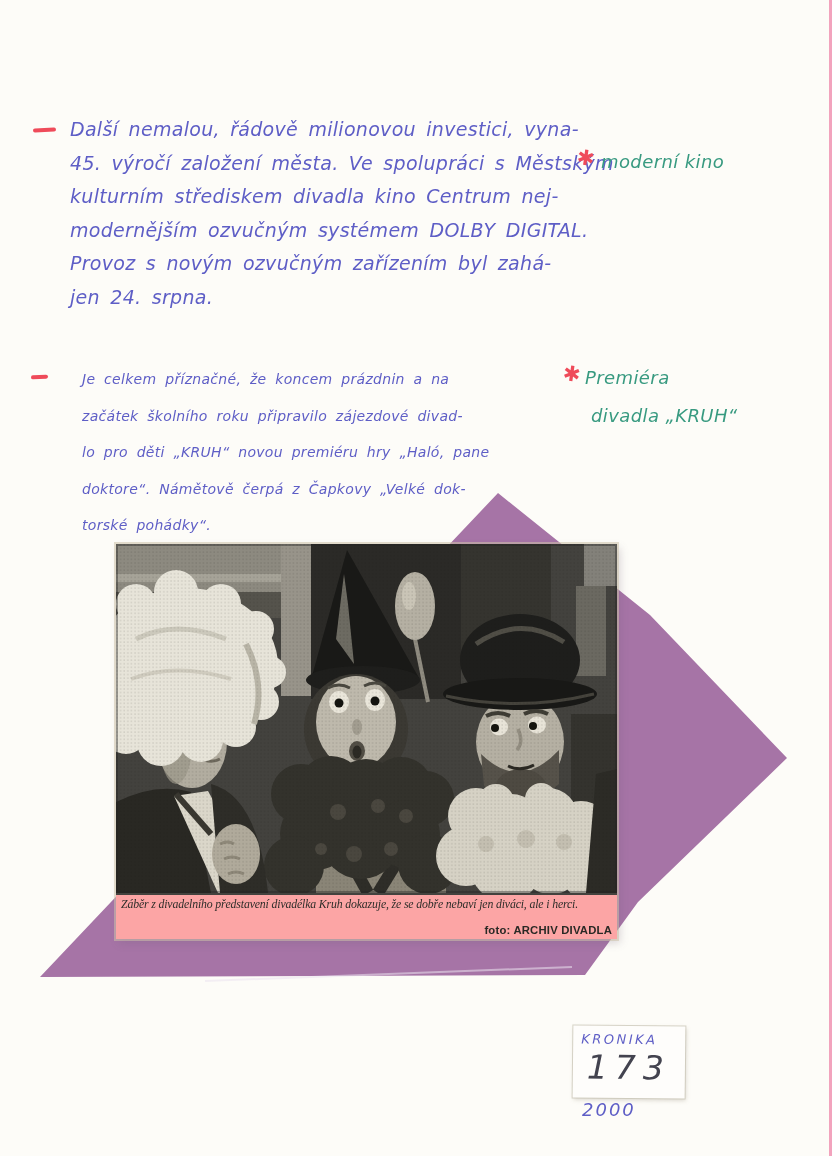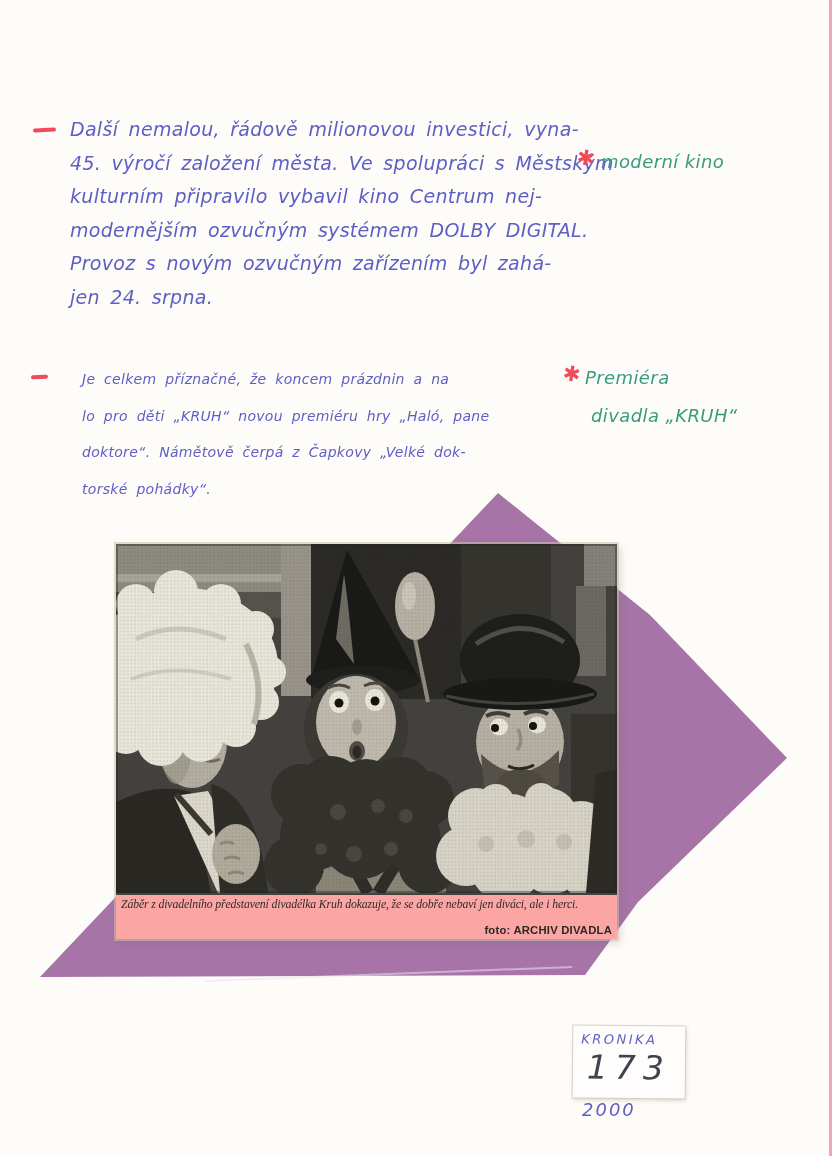--- a/index.html
+++ b/index.html
@@ -55,34 +55,35 @@
 
   <svg class="shape-svg" width="832" height="1156" viewBox="0 0 832 1156">
     <polygon points="498,493 650,615 787,758 638,902 585,975 40,977" style="fill:var(--purple-shape,#a674a6)"></polygon>
     <line x1="205" y1="981" x2="572" y2="967" stroke="#ece4f0" stroke-width="2" opacity="0.55"></line>
   </svg>
 
   <div class="dash dash1"></div>
   <div class="hand para1">
     <div class="hl">Další nemalou, řádově milionovou investici, vyna-</div>
     <div class="hl">45. výročí založení města. Ve spolupráci s Městským</div>
-    <div class="hl">kulturním připravilo vybavil kino Centrum nej-</div>
+    <div class="hl">kulturním střediskem divadla kino Centrum nej-</div>
     <div class="hl">modernějším ozvučným systémem DOLBY DIGITAL.</div>
     <div class="hl">Provoz s novým ozvučným zařízením byl zahá-</div>
     <div class="hl">jen 24. srpna.</div>
   </div>
 
   <div class="star star1">✱</div>
   <div class="gnote gnote1">
     <div class="hl">moderní kino</div>
   </div>
 
   <div class="dash dash2"></div>
   <div class="hand para2">
     <div class="hl">Je celkem příznačné, že koncem prázdnin a na</div>
+    <div class="hl">začátek školního roku připravilo zájezdové divad-</div>
     <div class="hl">lo pro děti „KRUH“ novou premiéru hry „Haló, pane</div>
     <div class="hl">doktore“. Námětově čerpá z Čapkovy „Velké dok-</div>
     <div class="hl">torské pohádky“.</div>
   </div>
 
   <div class="star star2">✱</div>
   <div class="gnote gnote2">
     <div class="hl">Premiéra</div>
     <div class="hl hl2">divadla „KRUH“</div>
   </div>

